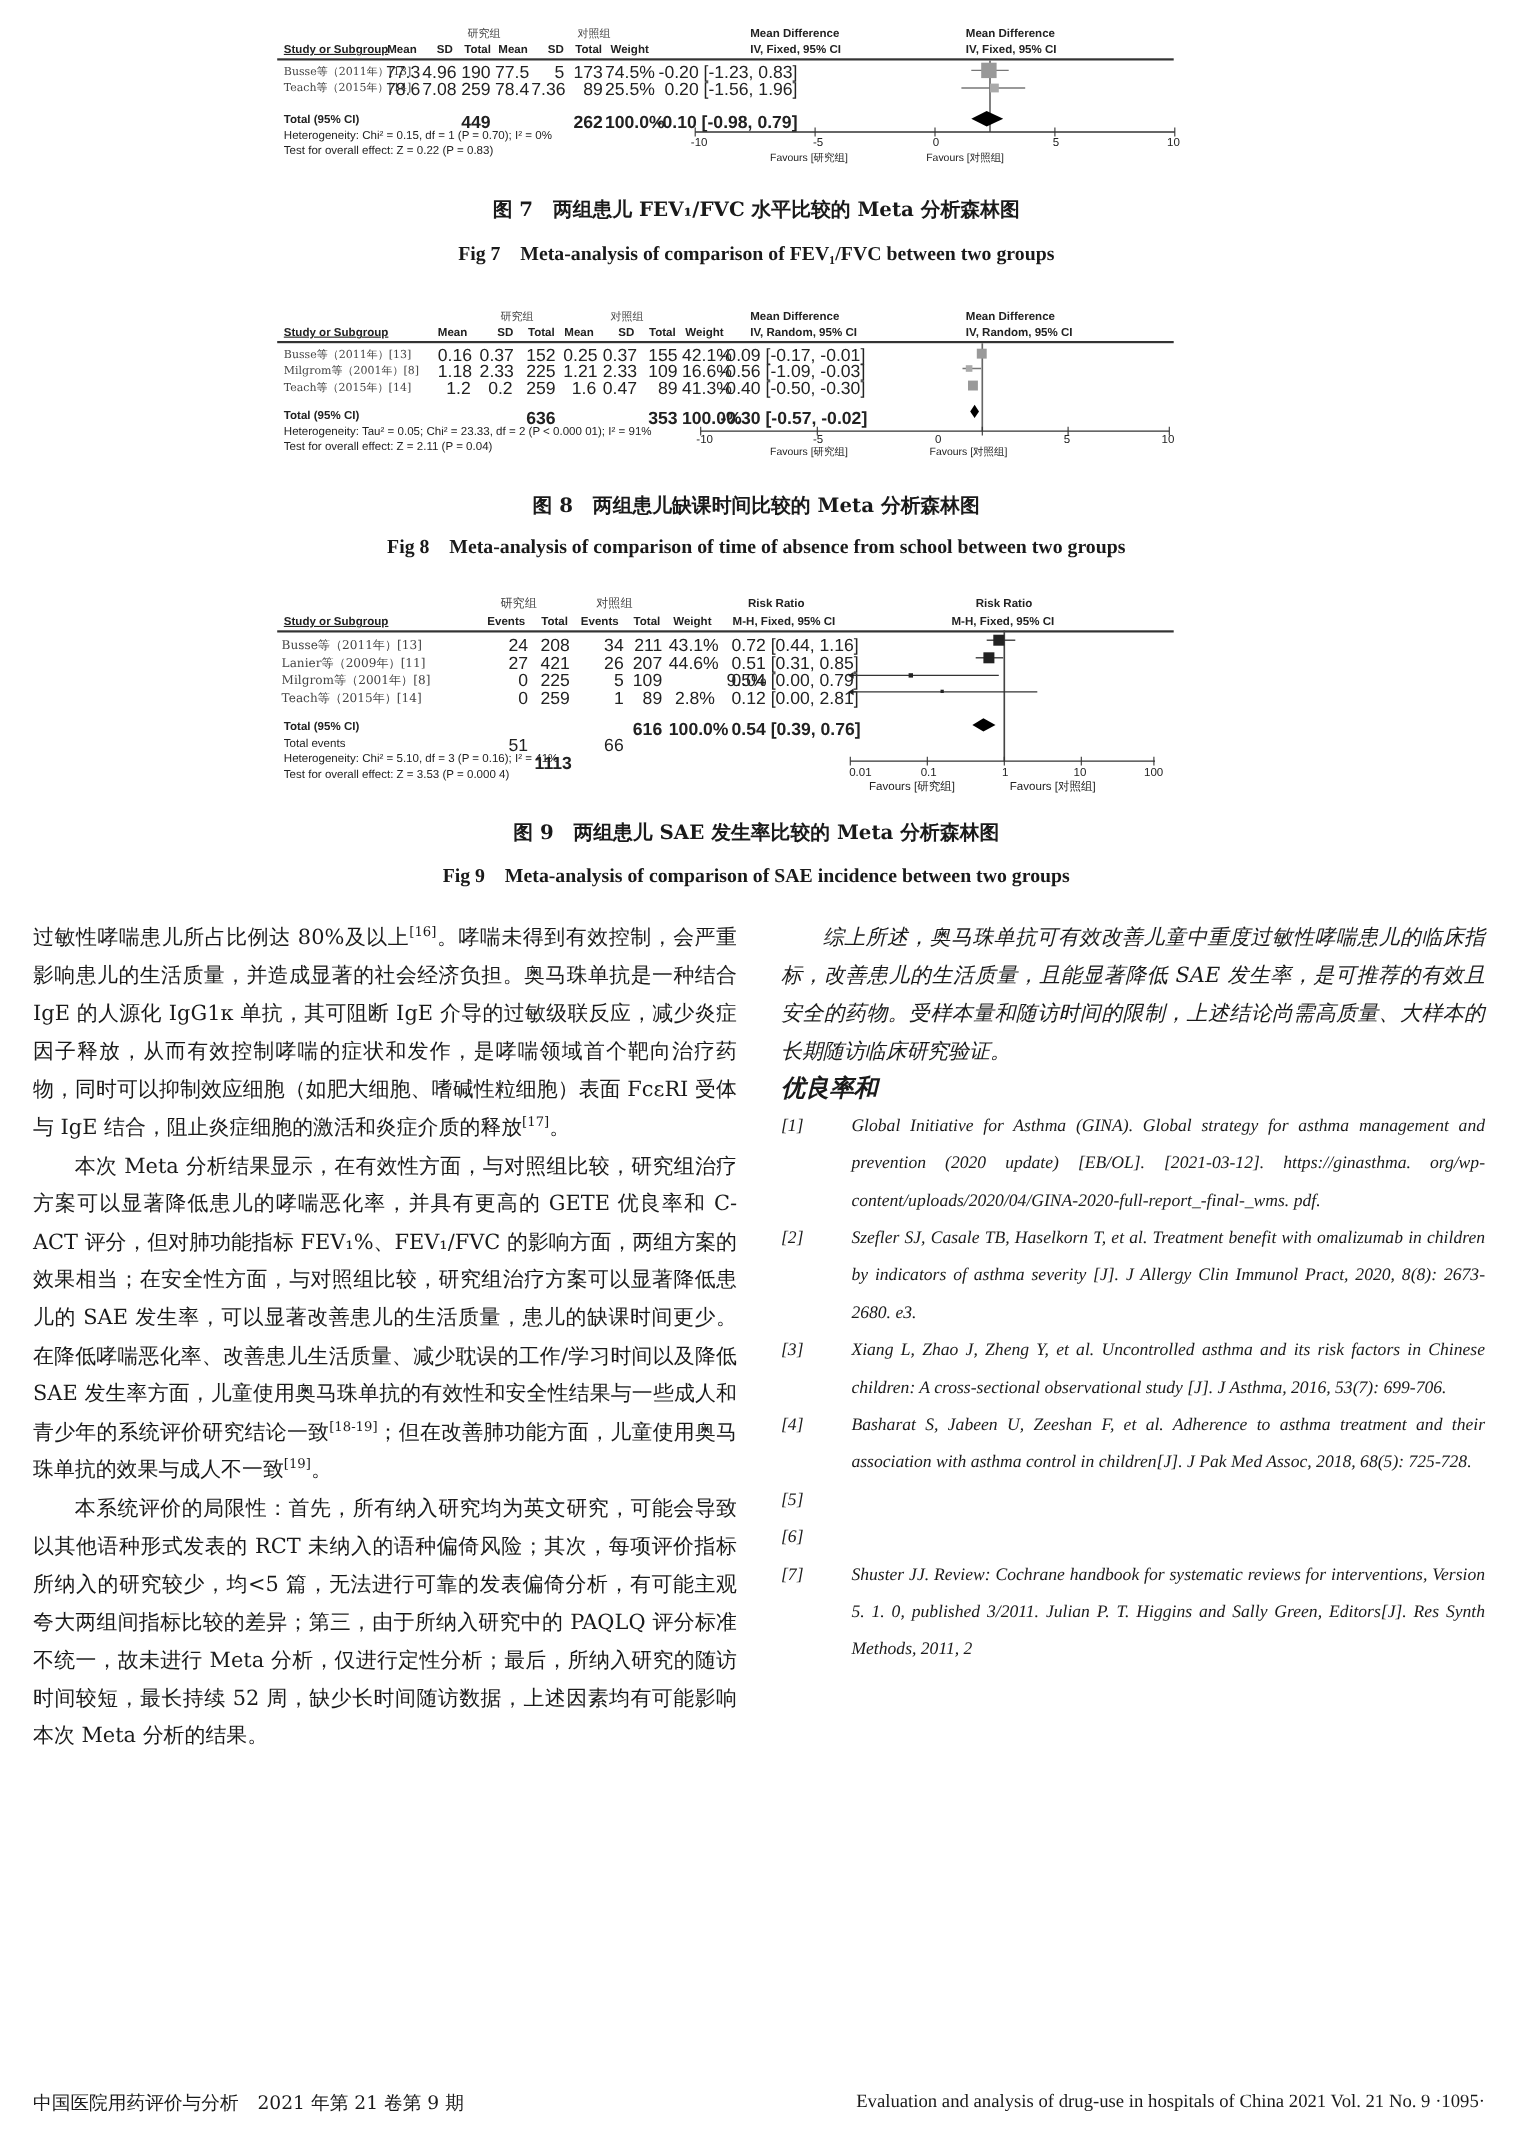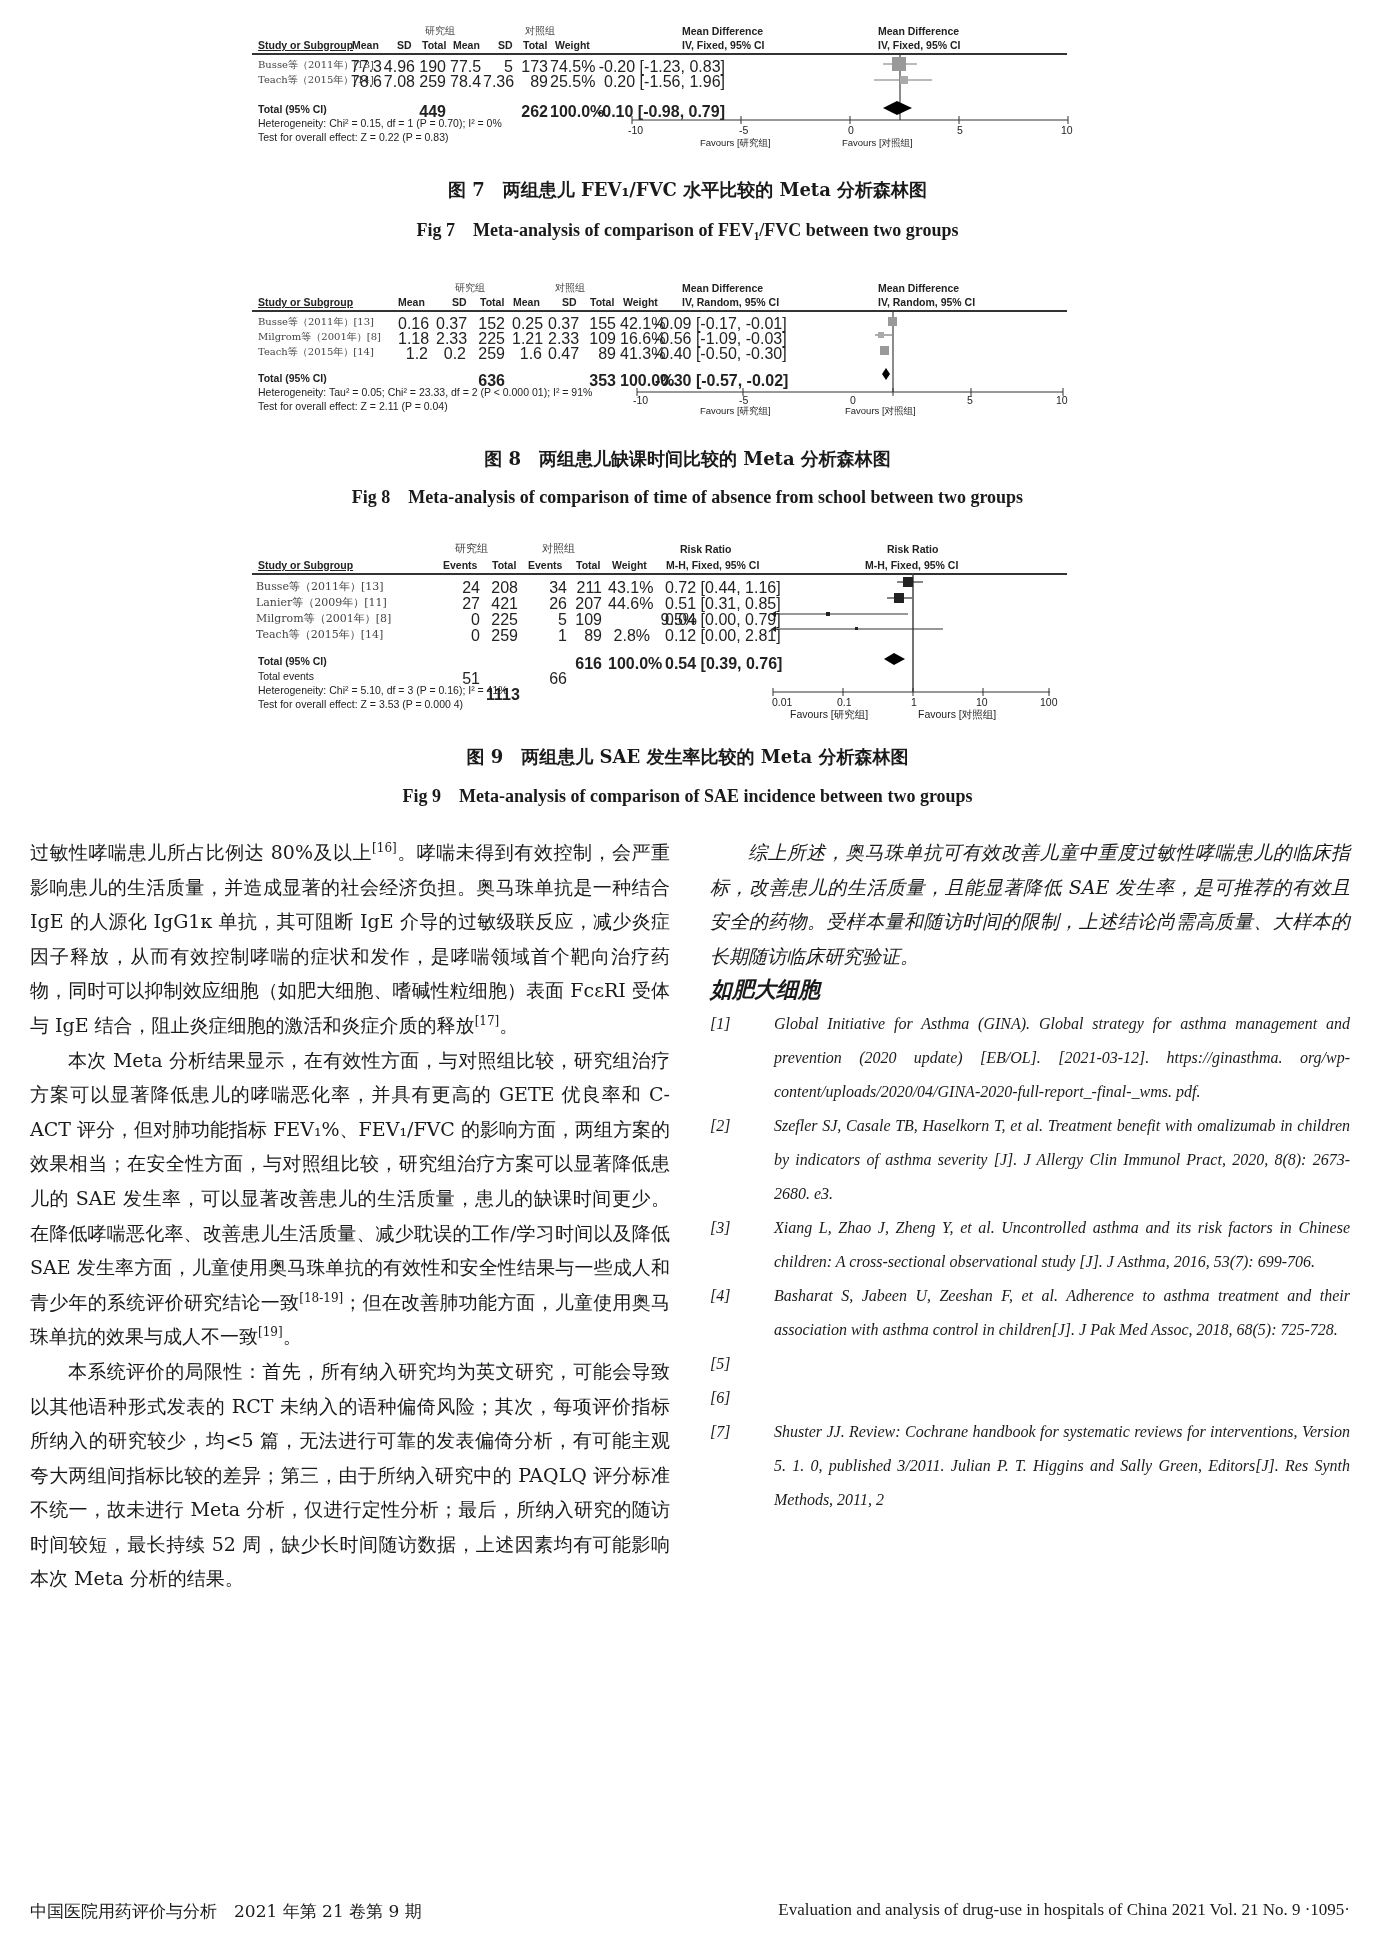--- a/index.html
+++ b/index.html
@@ -272,21 +272,21 @@
 <div class="cap en" style="top:784px;">Fig 9　Meta-analysis of comparison of SAE incidence between two groups</div>
 
 <div class="col" style="left:30px;top:835px;width:640px;">
   <p><span>过敏性哮喘患儿所占比例达 80%及以上</span><span class="sup">[16]</span><span>。哮喘未得到有效控制，会严重影响患儿的生活质量，并造成显著的社会经济负担。奥马珠单抗是一种结合 IgE 的人源化 IgG1κ 单抗，其可阻断 IgE 介导的过敏级联反应，减少炎症因子释放，从而有效控制哮喘的症状和发作，是哮喘领域首个靶向治疗药物，同时可以抑制效应细胞（如肥大细胞、嗜碱性粒细胞）表面 FcεRI 受体与 IgE 结合，阻止炎症细胞的激活和炎症介质的释放</span><span class="sup">[17]</span><span>。</span></p>
   <p class="indent"><span>本次 Meta 分析结果显示，在有效性方面，与对照组比较，研究组治疗方案可以显著降低患儿的哮喘恶化率，并具有更高的 GETE 优良率和 C-ACT 评分，但对肺功能指标 FEV₁%、FEV₁/FVC 的影响方面，两组方案的效果相当；在安全性方面，与对照组比较，研究组治疗方案可以显著降低患儿的 SAE 发生率，可以显著改善患儿的生活质量，患儿的缺课时间更少。在降低哮喘恶化率、改善患儿生活质量、减少耽误的工作/学习时间以及降低 SAE 发生率方面，儿童使用奥马珠单抗的有效性和安全性结果与一些成人和青少年的系统评价研究结论一致</span><span class="sup">[18-19]</span><span>；但在改善肺功能方面，儿童使用奥马珠单抗的效果与成人不一致</span><span class="sup">[19]</span><span>。</span></p>
   <p class="indent"><span>本系统评价的局限性：首先，所有纳入研究均为英文研究，可能会导致以其他语种形式发表的 RCT 未纳入的语种偏倚风险；其次，每项评价指标所纳入的研究较少，均&lt;5 篇，无法进行可靠的发表偏倚分析，有可能主观夸大两组间指标比较的差异；第三，由于所纳入研究中的 PAQLQ 评分标准不统一，故未进行 Meta 分析，仅进行定性分析；最后，所纳入研究的随访时间较短，最长持续 52 周，缺少长时间随访数据，上述因素均有可能影响本次 Meta 分析的结果。</span></p>
 </div>
 
 <div class="col" style="left:710px;top:835px;width:640px;font-style:italic;">
   <p class="indent">综上所述，奥马珠单抗可有效改善儿童中重度过敏性哮喘患儿的临床指标，改善患儿的生活质量，且能显著降低 SAE 发生率，是可推荐的有效且安全的药物。受样本量和随访时间的限制，上述结论尚需高质量、大样本的长期随访临床研究验证。</p>
-  <p class="refhead">如肥大细胞</p>
+  <p class="refhead">优良率和</p>
   <div class="ref">
       <span class="num">[1]</span>
       <span class="txt">Global Initiative for Asthma (GINA). Global strategy for asthma management and prevention (2020 update) [EB/OL]. [2021-03-12]. https://ginasthma. org/wp-content/uploads/2020/04/GINA-2020-full-report_-final-_wms. pdf.</span>
     </div>
   <div class="ref">
       <span class="num">[2]</span>
       <span class="txt">Szefler SJ, Casale TB, Haselkorn T, et al. Treatment benefit with omalizumab in children by indicators of asthma severity [J]. J Allergy Clin Immunol Pract, 2020, 8(8): 2673-2680. e3.</span>
     </div>
   <div class="ref">
       <span class="num">[3]</span>

